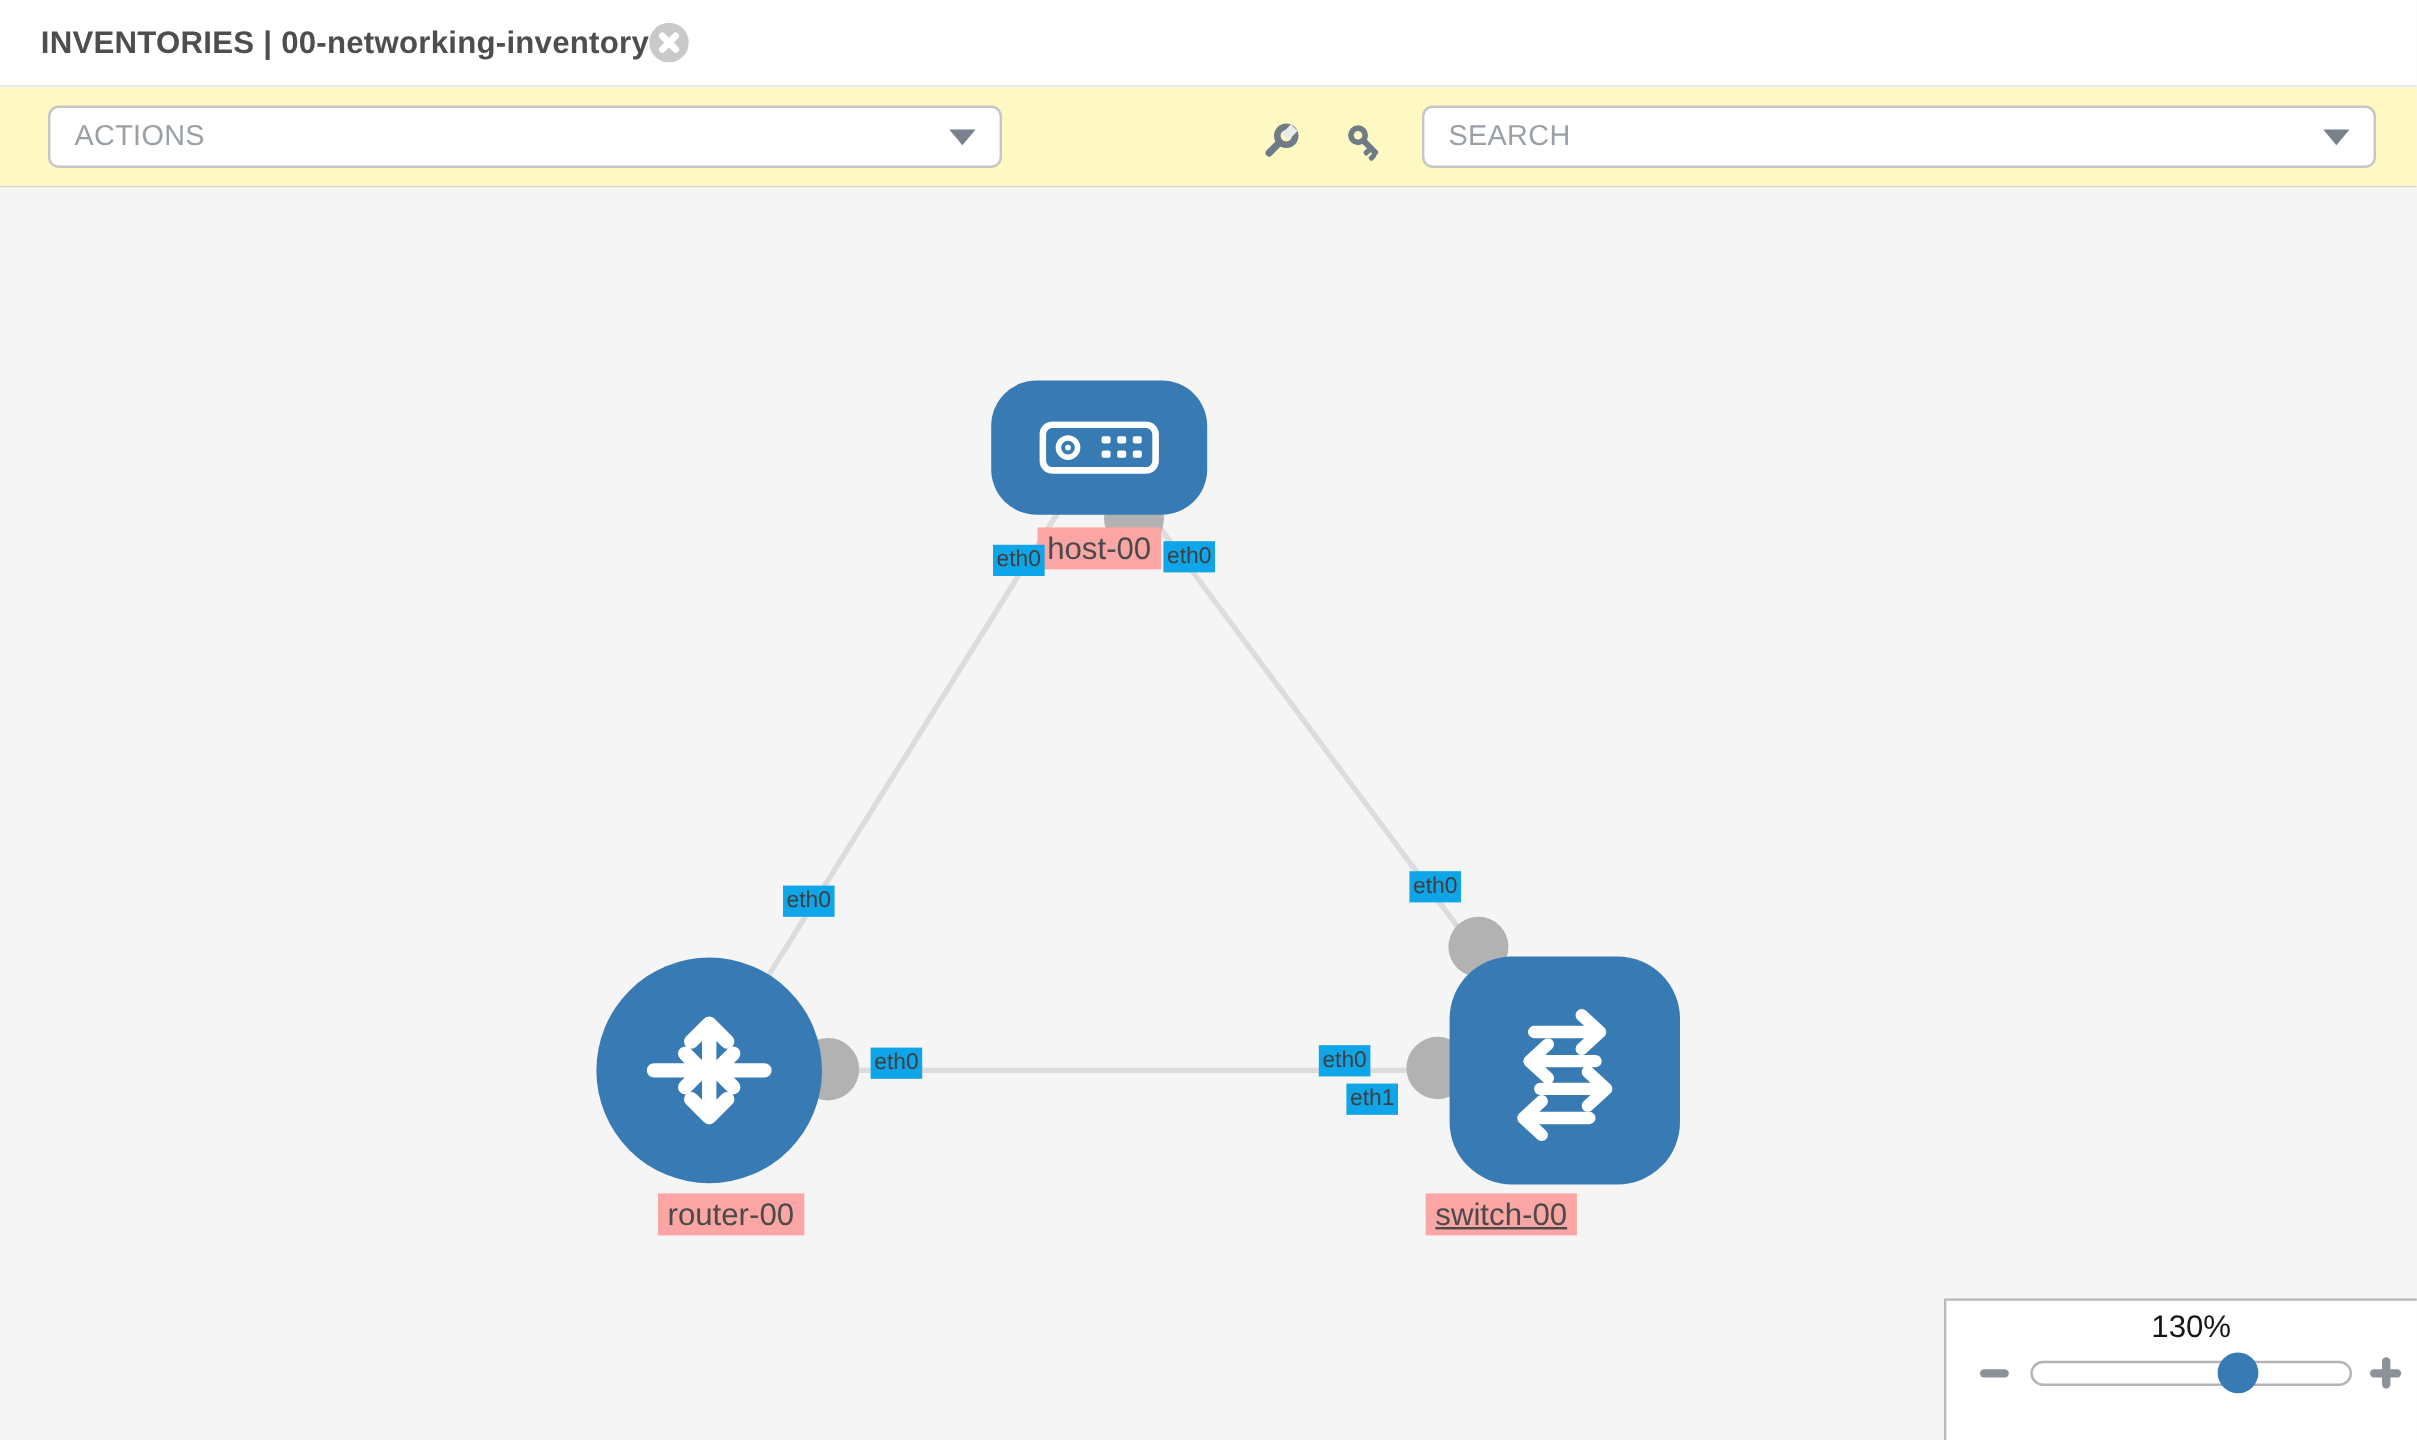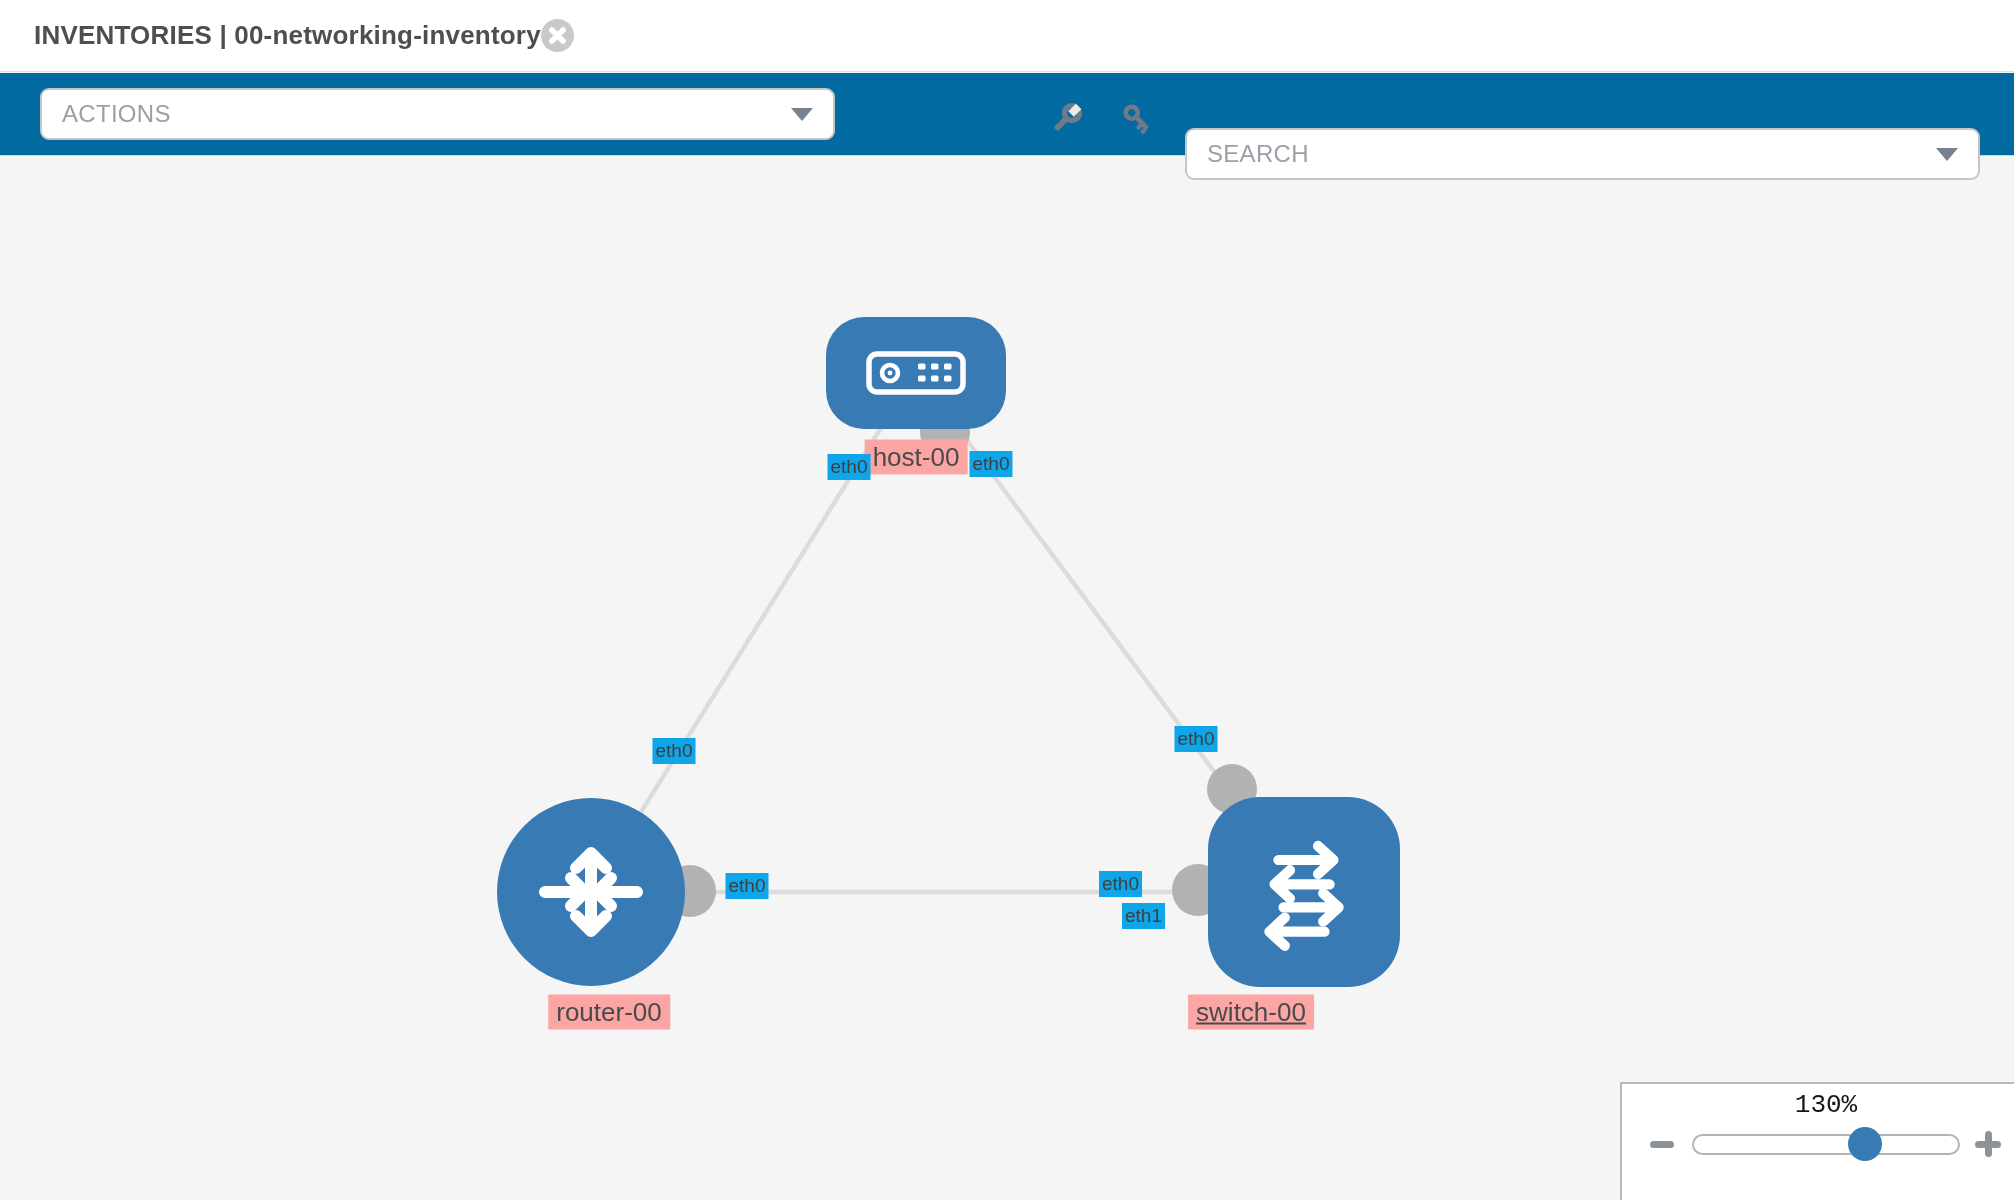--- a/index.html
+++ b/index.html
@@ -11,21 +11,21 @@
   
   .header{
     position:absolute;top:0;left:0;right:0;height:72px;background:#ffffff;
     border-bottom:1px solid #e0e0e0;display:flex;align-items:center;
     justify-content:flex-start;padding:0 34px;box-sizing:border-box;z-index:5;
   }
   .page-title{font-size:26px;font-weight:bold;color:#4e4e4e;letter-spacing:.2px;}
   .close-btn{width:33px;height:33px;cursor:pointer;flex:0 0 auto;}
   
   .toolbar{
-    position:absolute;top:73px;left:0;right:0;height:82px;background:#0369a1;
+    position:absolute;top:73px;left:0;right:0;height:82px;background:#fef9c3;
     border-bottom:1px solid #d4d4d4;z-index:5;
   }
   .dd{
     position:absolute;top:15px;height:52px;background:#fff;
     border:2px solid #c6c6c6;border-radius:9px;box-sizing:border-box;
     display:flex;align-items:center;justify-content:space-between;
     padding:0 20px;cursor:pointer;
   }
   .dd-label{font-size:24px;color:#9aa0a6;letter-spacing:.3px;}
   .caret{width:0;height:0;border-left:11px solid transparent;
@@ -48,21 +48,21 @@
     position:absolute;transform:translate(-50%,-50%);background:#0ea5e9;
     color:#3f3f3f;font-size:19px;padding:2px 3px;white-space:nowrap;z-index:3;
   }
   .chip.anchor-left{transform:translateY(-50%);}
   
   .zoom-panel{
     position:absolute;left:1620px;top:1082px;width:402px;height:126px;
     background:#ffffff;border:2px solid #b9b9b9;box-sizing:border-box;z-index:6;
   }
   .zoom-level{position:absolute;left:70px;top:6px;width:268px;text-align:center;
-    font-size:26px;color:#151515;font-family:Liberation Mono, monospace;}
+    font-size:26px;color:#151515;}
   .zoom-minus{position:absolute;left:28px;top:57px;width:24px;height:7px;
     border-radius:3.5px;background:#8b929a;cursor:pointer;}
   .zoom-track{
     position:absolute;left:70px;top:50px;width:268px;height:21px;background:#fff;
     border:2px solid #b4b4b4;border-radius:12px;box-sizing:border-box;cursor:pointer;
   }
   .zoom-handle{position:absolute;left:226px;top:43px;width:34px;height:34px;
     border-radius:50%;background:#387ab4;cursor:grab;}
   .zoom-plus{position:absolute;left:353px;top:47px;width:26px;height:26px;cursor:pointer;}
   .zoom-plus .bar-h{position:absolute;left:0;top:10px;width:26px;height:7px;
@@ -103,21 +103,21 @@
     <svg width="38" height="38" viewBox="0 0 32 32">
       <g transform="rotate(-45 16 16)">
         <circle cx="16" cy="8.5" r="5" fill="none" stroke="currentColor" stroke-width="4"></circle>
         <rect x="13.9" y="13" width="4.2" height="14.5" rx="2.1" fill="currentColor"></rect>
         <rect x="9.6" y="19.5" width="5.6" height="3.6" rx="1.4" fill="currentColor"></rect>
         <rect x="9.6" y="24.6" width="5.6" height="3.6" rx="1.4" fill="currentColor"></rect>
       </g>
     </svg>
   </div>
 
-  <div class="dd" style="left:1185px;width:795px;margin-top:40px;">
+  <div class="dd" style="left:1185px;width:795px;">
     <span class="dd-label">SEARCH</span>
     <span class="caret"></span>
   </div>
 </div>
 
 <svg class="edges-svg" width="2014" height="1200">
   <line x1="916" y1="372" x2="591" y2="892" stroke="#dcdcdc" stroke-width="4.5"></line>
   <line x1="916" y1="372" x2="1304" y2="892" stroke="#dcdcdc" stroke-width="4.5"></line>
   <line x1="591" y1="892" x2="1304" y2="892" stroke="#dcdcdc" stroke-width="4.5"></line>
   <circle cx="945" cy="432" r="25" fill="#b2b2b2"></circle>

